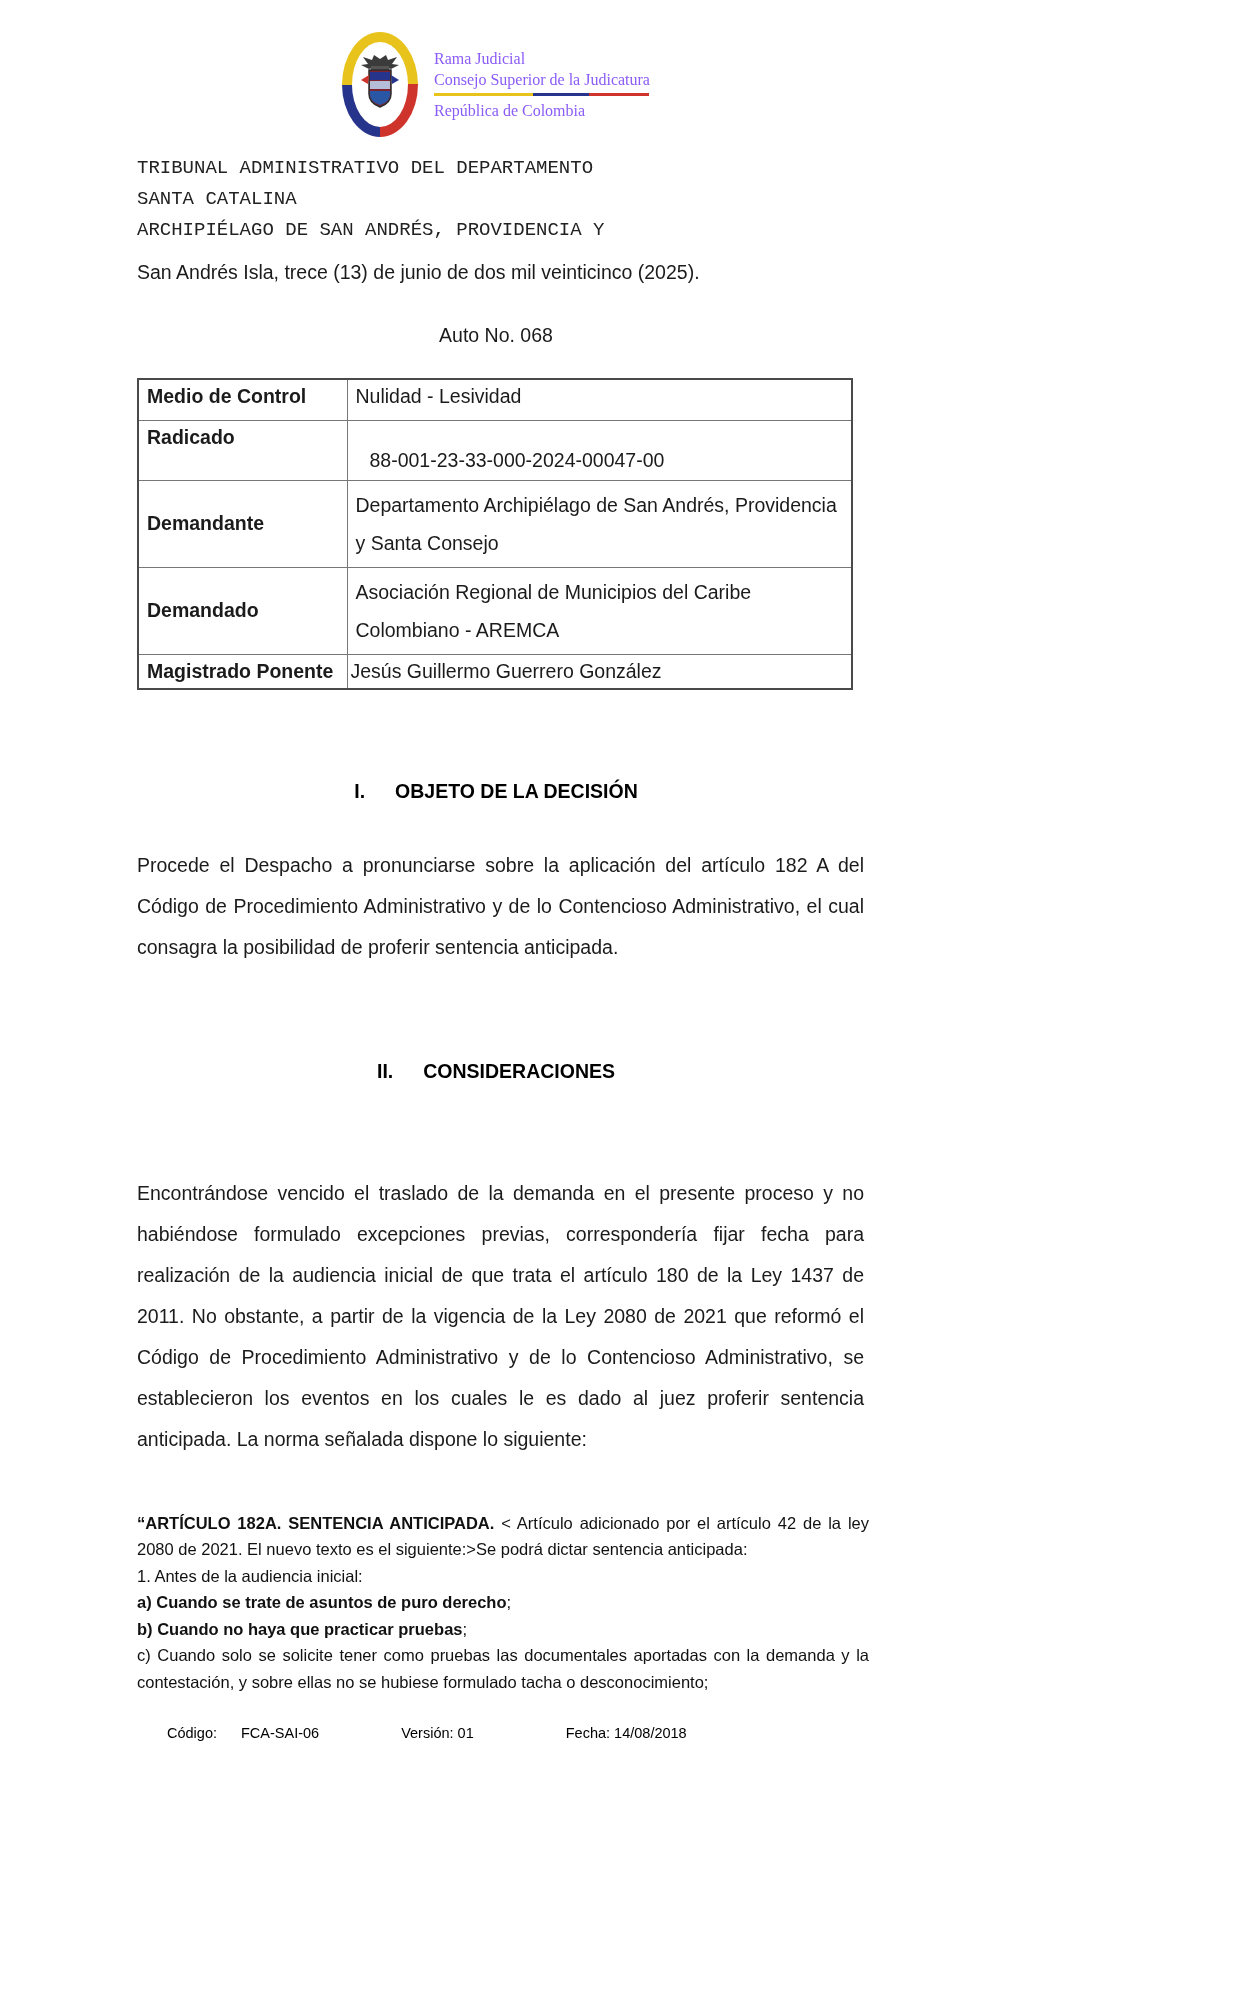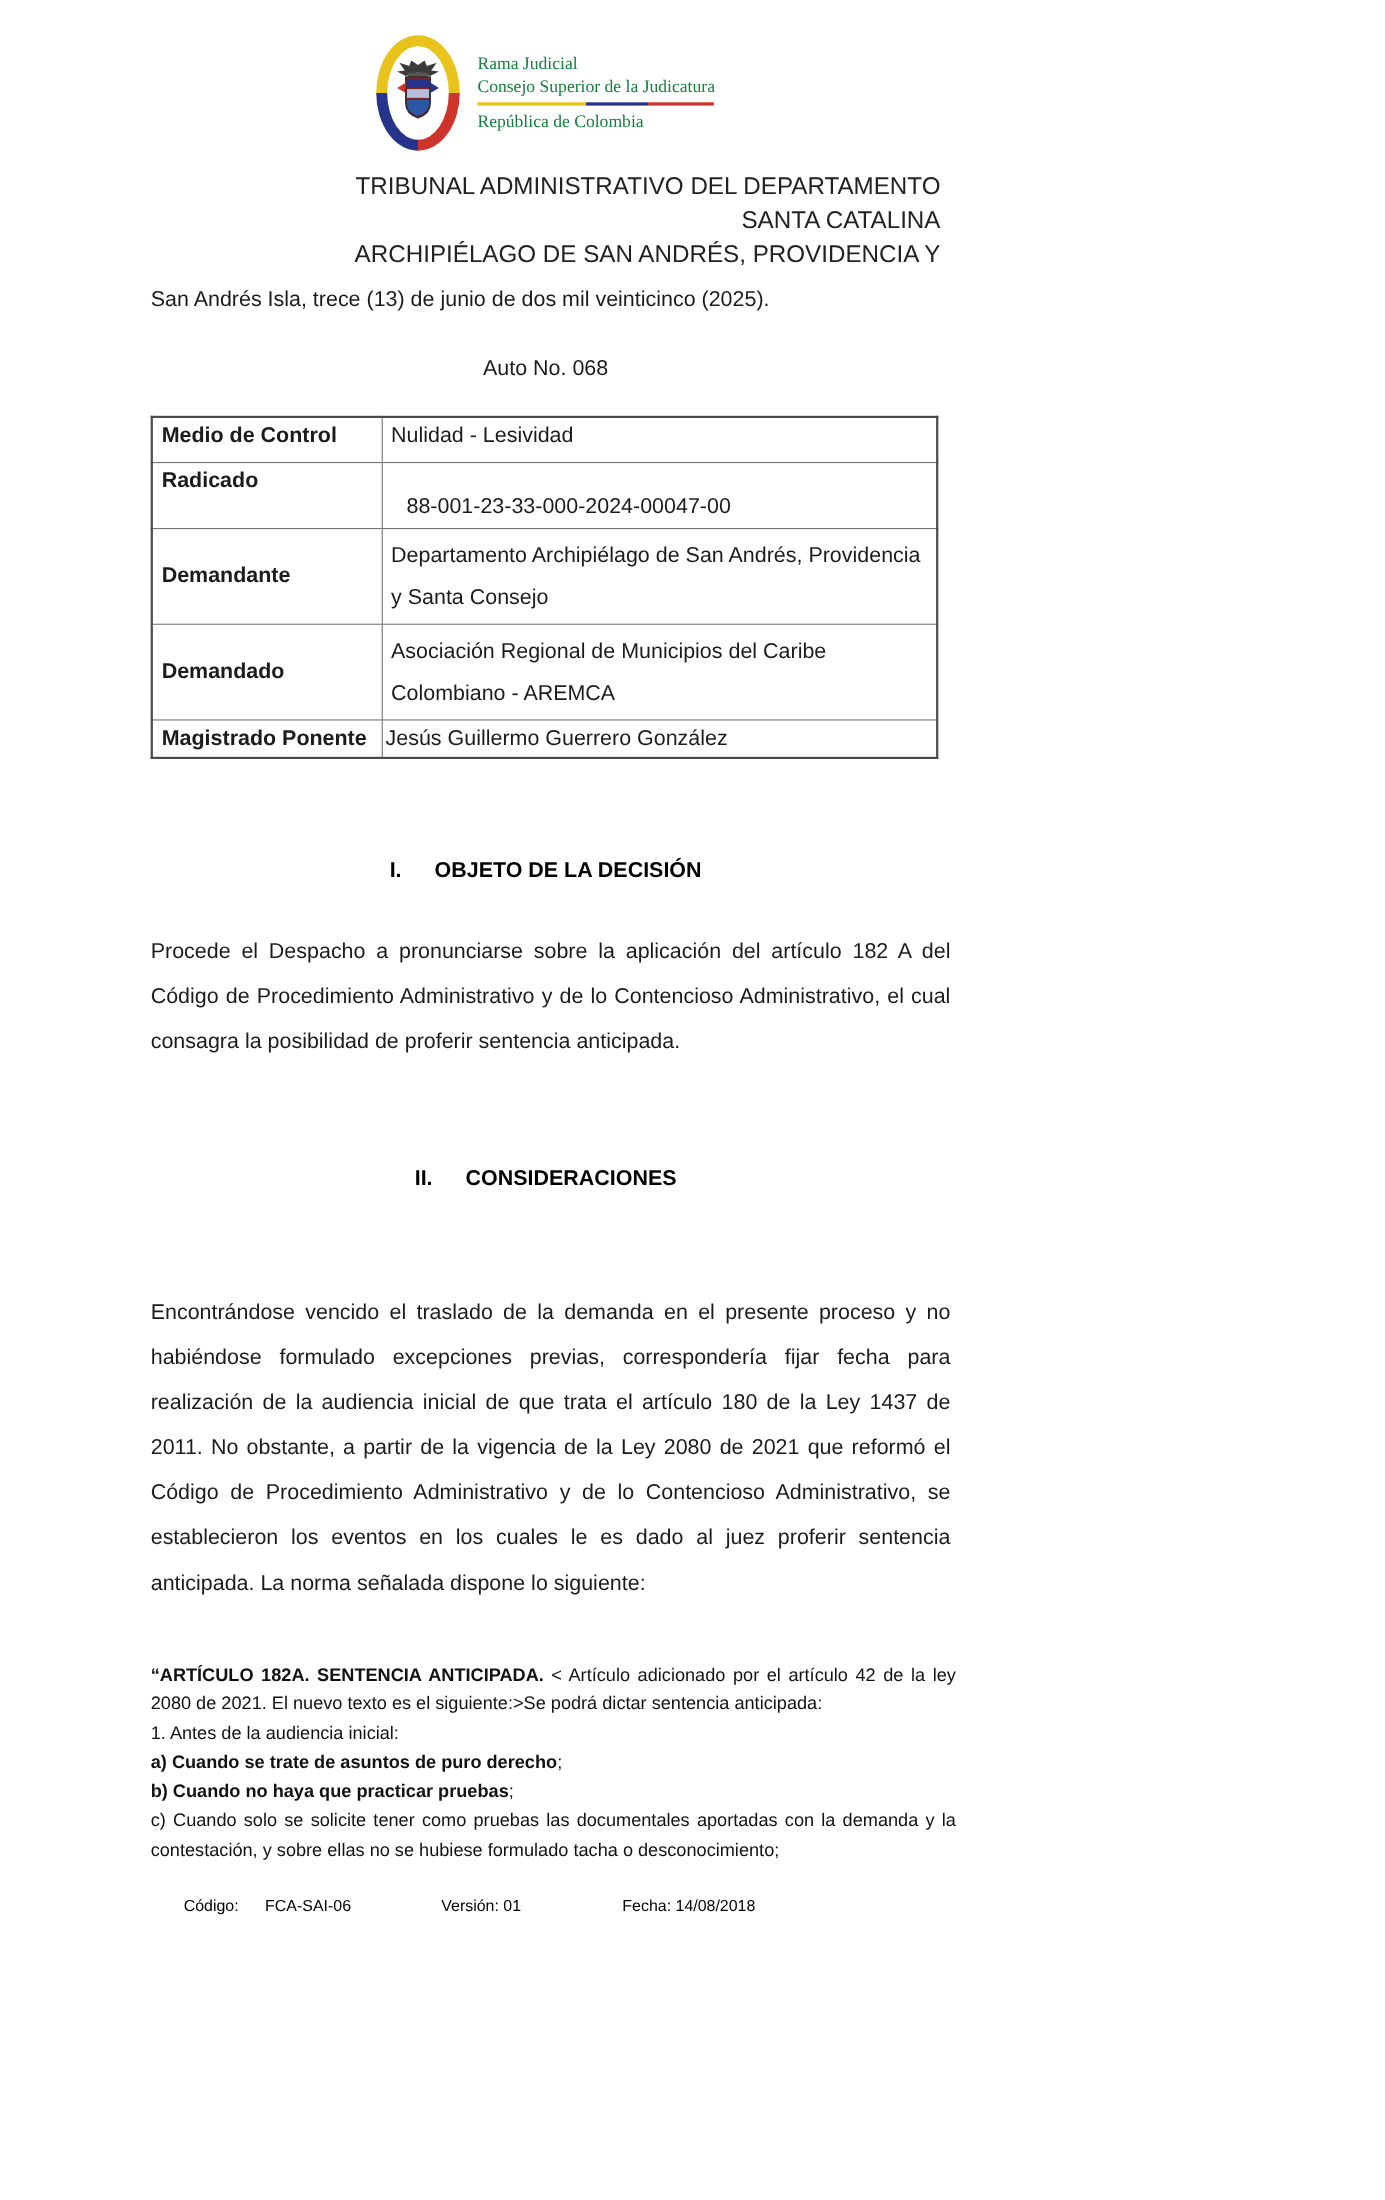--- a/index.html
+++ b/index.html
@@ -18,27 +18,27 @@
   
   .logo-row { margin-top:30px; width:718px; height:108px;
               display:flex; justify-content:center; align-items:center; }
   .ring { position:relative; width:76px; height:105px; border-radius:50%;
           background:conic-gradient(from 90deg,
             #cf342c 0deg 90deg, #27348b 90deg 180deg, #e8c31c 180deg 360deg); }
   .ring-inner { position:absolute; left:10px; top:10px; right:10px; bottom:10px;
                 background:#ffffff; border-radius:50%;
                 display:flex; align-items:center; justify-content:center; }
   .logo-text { margin-left:16px; font-family:"Liberation Serif", serif;
-               color:#15803d; font-size:16px; line-height:21px; }
+               color:#8b5cf6; font-size:16px; line-height:21px; }
   .logo-divider { width:215px; height:3px; margin:3px 0 4px 0;
      background:linear-gradient(to right,
        #e8c31c 0 46%, #27348b 46% 72%, #cf342c 72% 100%); }
 
-  .title-block { width:718px; text-align:right; margin-top:15px;
-                 font-size:22px; line-height:31px; color:#222; }
+  .title-block { width:718px; text-align:left; margin-top:15px;
+                 font-size:19px; line-height:31px; color:#222;font-family:Liberation Mono, monospace; }
 
   .sigcma { width:812px; text-align:right; font-weight:bold; font-size:30px;
             margin-top:13px; letter-spacing:.5px; color:#000; }
 
   .date-line { width:718px; text-align:left; font-size:19.5px; margin-top:15px; }
   .auto-line { width:718px; text-align:center; font-size:19.5px; margin-top:40px; }
 
   
   table.case { margin-top:31px; width:716px; border-collapse:collapse;
                border:2px solid #4a4a4a; font-size:19.5px; table-layout:fixed; }

